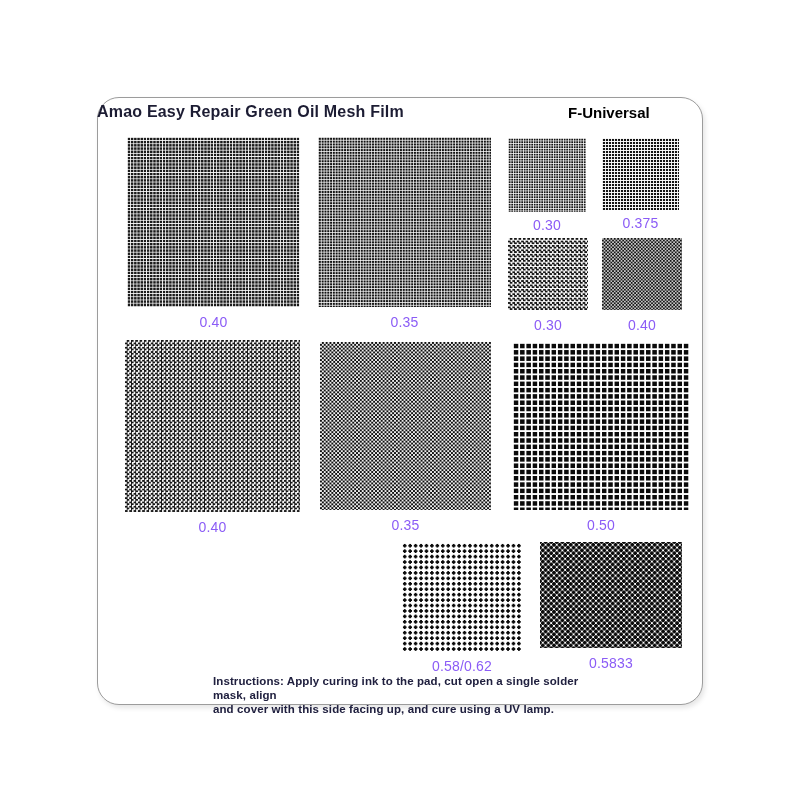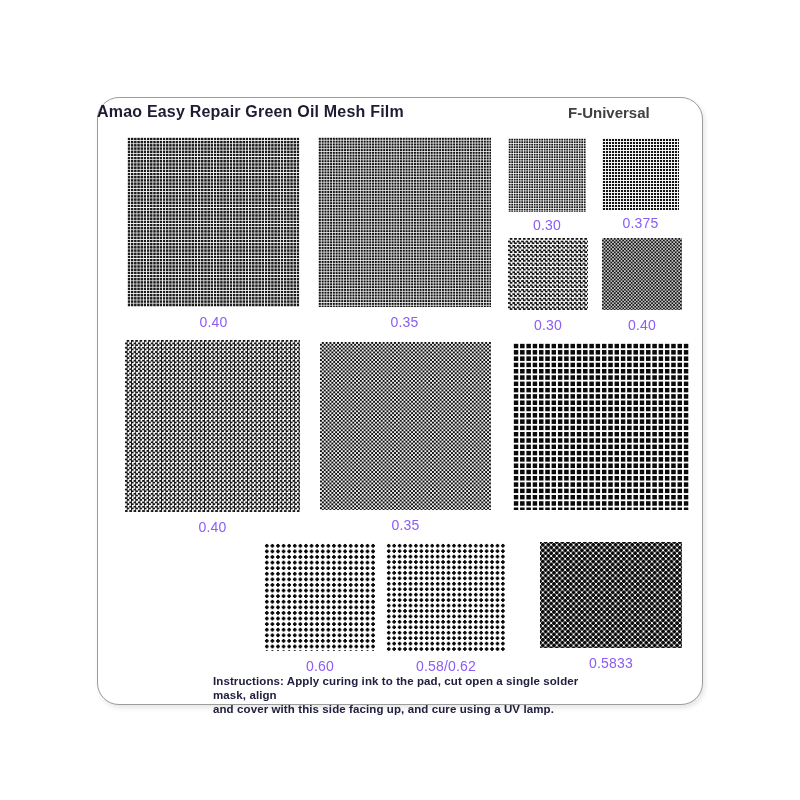--- a/index.html
+++ b/index.html
@@ -28,21 +28,21 @@
     left:97px; top:103px; width:606px;
     text-align:left;
     font-size:16px; font-weight:bold;
     letter-spacing:0.2px;
     color:#1c1c33;
   }
   .model {
     position:absolute;
     left:568px; top:104px;
     font-size:15px; font-weight:bold;
-    color:#404040;
+    color:#000000;
   }
 
   .grid-item { position:absolute; }
   .pattern { width:100%; }
   .glabel {
     text-align:center;
     font-size:14px;
     color:#8b5cf6;
     margin-top:7px;
     letter-spacing:0.2px;
@@ -185,29 +185,26 @@
     <div class="glabel">0.40</div>
   </div>
 
   <div class="grid-item" style="left:320px; top:342px; width:171px;">
     <div class="pattern p-checker-small" style="height:168px;"></div>
     <div class="glabel">0.35</div>
   </div>
 
   <div class="grid-item" style="left:512px; top:342px; width:178px;">
     <div class="pattern p-mesh-coarse" style="height:168px;"></div>
-  </div>
-
-
-  <div class="grid-item" style="left:264px; top:543px; width:112px;">
-    <div class="pattern p-dots-b" style="height:108px;"></div>
-    <div class="glabel">0.60</div>
-  </div>
-
-  <div class="grid-item" style="left:386px; top:543px; width:120px;">
+    <div class="glabel">0.50</div>
+  </div>
+
+
+
+  <div class="grid-item" style="left:402px; top:543px; width:120px;">
     <div class="pattern p-dots-c" style="height:108px;"></div>
     <div class="glabel">0.58/0.62</div>
   </div>
 
   <div class="grid-item" style="left:540px; top:542px; width:142px;">
     <div class="pattern p-dots-stagger" style="height:106px;"></div>
     <div class="glabel">0.5833</div>
   </div>
 
   <div class="instructions">

